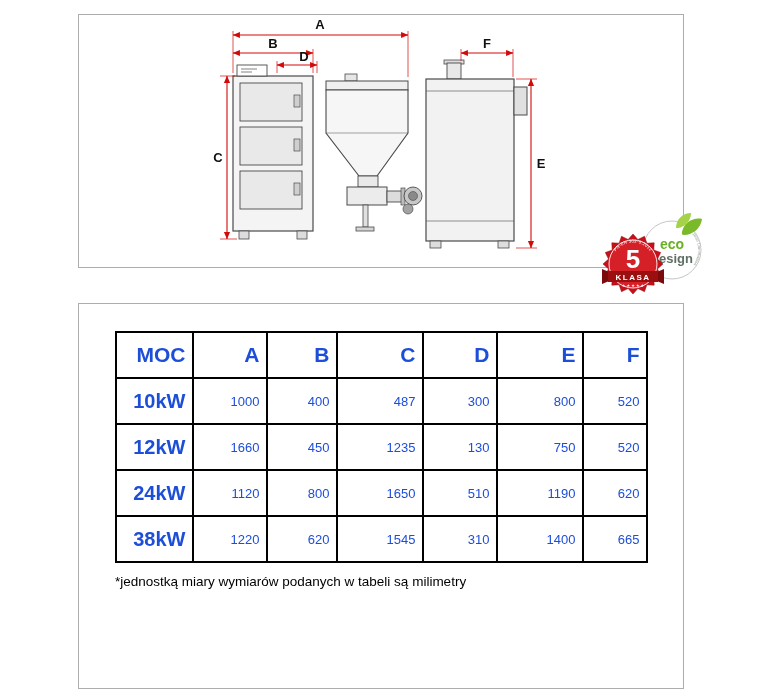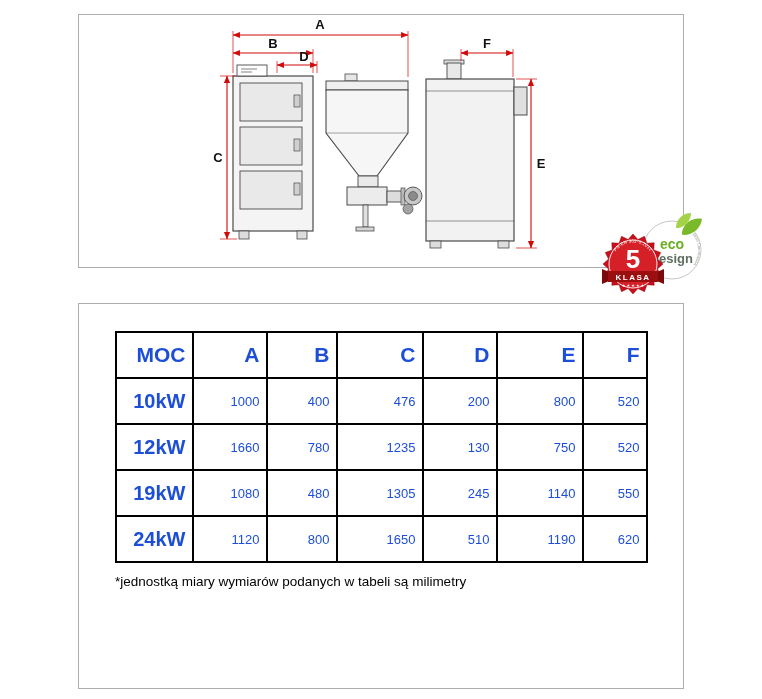--- a/index.html
+++ b/index.html
@@ -169,50 +169,50 @@
           <th>D</th>
           <th>E</th>
           <th>F</th>
         </tr>
       </thead>
       <tbody>
         <tr>
           <th>10kW</th>
           <td>1000</td>
           <td>400</td>
-          <td>476</td>
-          <td>200</td>
+          <td>487</td>
+          <td>300</td>
           <td>800</td>
           <td>520</td>
         </tr>
         <tr>
           <th>12kW</th>
           <td>1660</td>
-          <td>780</td>
+          <td>450</td>
           <td>1235</td>
           <td>130</td>
           <td>750</td>
           <td>520</td>
-        </tr>
-        <tr>
-          <th>19kW</th>
-          <td>1080</td>
-          <td>480</td>
-          <td>1305</td>
-          <td>245</td>
-          <td>1140</td>
-          <td>550</td>
         </tr>
         <tr>
           <th>24kW</th>
           <td>1120</td>
           <td>800</td>
           <td>1650</td>
           <td>510</td>
           <td>1190</td>
           <td>620</td>
         </tr>
+        <tr>
+          <th>38kW</th>
+          <td>1220</td>
+          <td>620</td>
+          <td>1545</td>
+          <td>310</td>
+          <td>1400</td>
+          <td>665</td>
+        </tr>
       </tbody>
     </table>
     <div class="footnote">*jednostką miary wymiarów podanych w tabeli są milimetry</div>
   </div>
 
 </div>
 
 </body></html>

